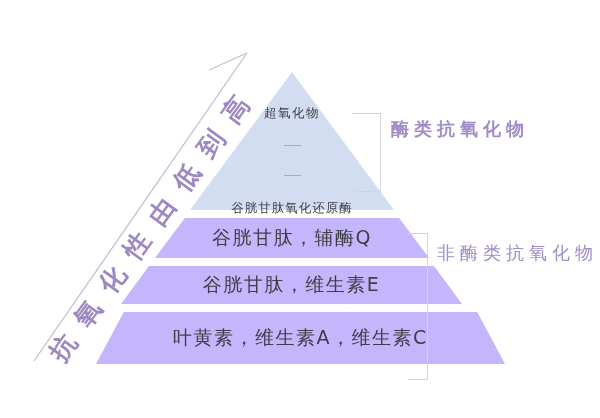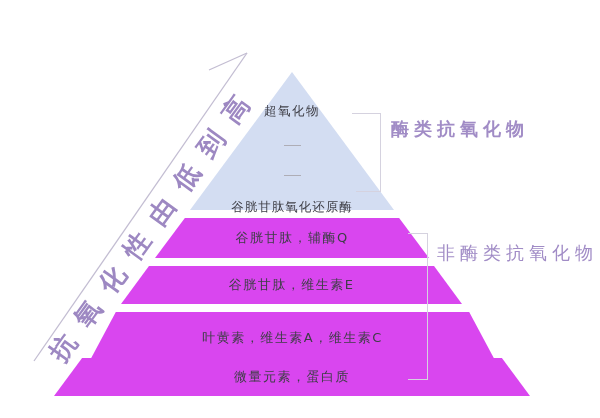--- a/index.html
+++ b/index.html
@@ -7,29 +7,29 @@
     position:relative;width:600px;height:418px;background:#ffffff;overflow:hidden;
     font-family:"DejaVu Sans","Liberation Sans",sans-serif;
   }
   
   .tri{
     position:absolute;left:190px;top:72px;width:204px;height:138px;
     background:#d3ddf2;
     clip-path:polygon(50% 0,100% 100%,0 100%);
   }
   .layer{
-    position:absolute;background:#d946ef;display:flex;align-items:center;justify-content:center;
-    color:#3e3e46;font-size:13px;letter-spacing:1.5px;
+    position:absolute;background:#c4b5fd;display:flex;align-items:center;justify-content:center;
+    color:#3e3e46;font-size:19px;letter-spacing:1.5px;
   }
   .layer-2{left:155px;top:218px;width:274px;height:40px;clip-path:polygon(10.9% 0,89.1% 0,100% 100%,0 100%);}
   .layer-3{left:121px;top:266px;width:341px;height:38px;clip-path:polygon(8.2% 0,91.8% 0,100% 100%,0 100%);}
-  .layer-4{left:88px; top:312px;width:409px;height:52px;clip-path:polygon(6.8% 0,93.2% 0,100% 100%,0 100%);}
+  .layer-4{left:96px; top:312px;width:409px;height:52px;clip-path:polygon(6.8% 0,93.2% 0,100% 100%,0 100%);}
   .layer-5{left:54px; top:358px;width:476px;height:38px;clip-path:polygon(5.9% 0,94.1% 0,100% 100%,0 100%);}
   
-  .tri-text{position:absolute;left:190px;width:204px;text-align:center;color:#3e3e46;font-size:12.5px;letter-spacing:1.5px;font-family:Liberation Mono, monospace;}
+  .tri-text{position:absolute;left:190px;width:204px;text-align:center;color:#3e3e46;font-size:12.5px;letter-spacing:1.5px;}
   .tri-item1{top:104px;line-height:17px;}
   .tri-item2{top:150px;line-height:16px;}
   .tri-item3{top:200px;line-height:16px;letter-spacing:1px;}
   .tri-divider{position:absolute;left:284px;width:17px;height:1px;background:#aeadb6;}
   .tri-div1{top:145px;}
   .tri-div2{top:175px;}
   
   .bk{position:absolute;background:#d5d2df;}
   .bk-enzyme-v{left:380px;top:113px;width:1px;height:79px;}
   .bk-enzyme-t{left:352px;top:113px;width:28px;height:1px;}
@@ -72,23 +72,20 @@
 
   <div class="layer layer-2">
     <span>谷胱甘肽，辅酶Q</span>
   </div>
   <div class="layer layer-3">
     <span>谷胱甘肽，维生素E</span>
   </div>
   <div class="layer layer-4">
     <span>叶黄素，维生素A，维生素C</span>
   </div>
-  <div class="layer layer-5">
-    <span>微量元素，蛋白质</span>
-  </div>
 
   <div class="bk bk-enzyme-v"></div>
   <div class="bk bk-enzyme-t"></div>
   <div class="bk bk-enzyme-b"></div>
   <div class="group-label group-enzyme">酶类抗氧化物</div>
 
   <div class="bk bk-non-v"></div>
   <div class="bk bk-non-t"></div>
   <div class="bk bk-non-b"></div>
   <div class="group-label group-non-enzyme">非酶类抗氧化物</div>

